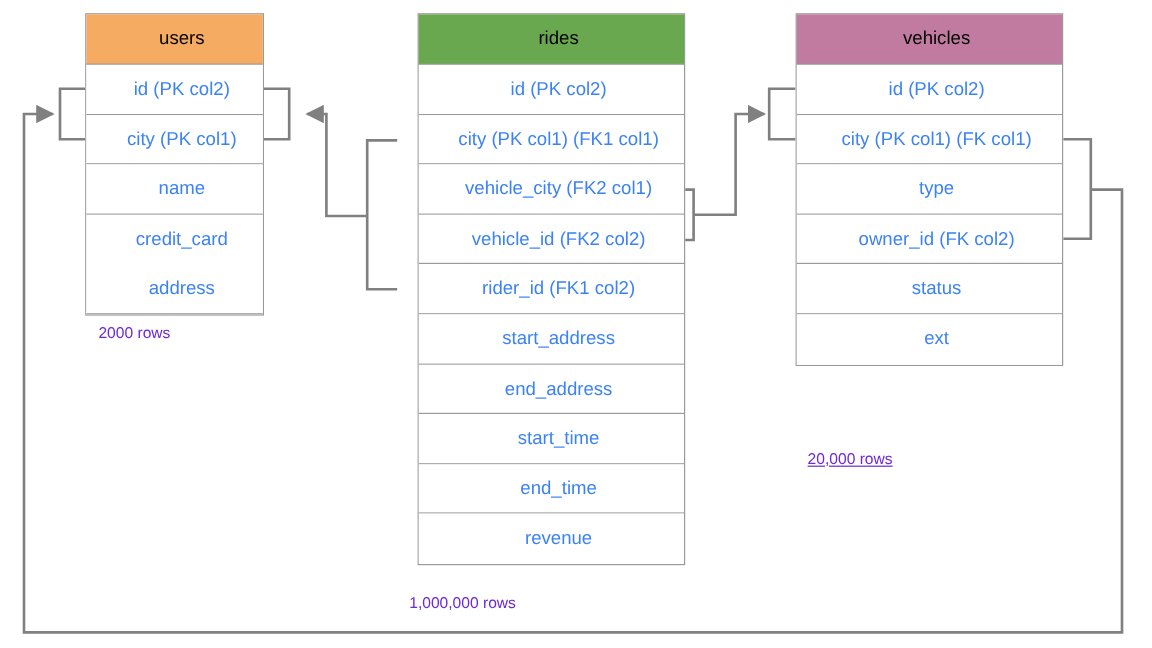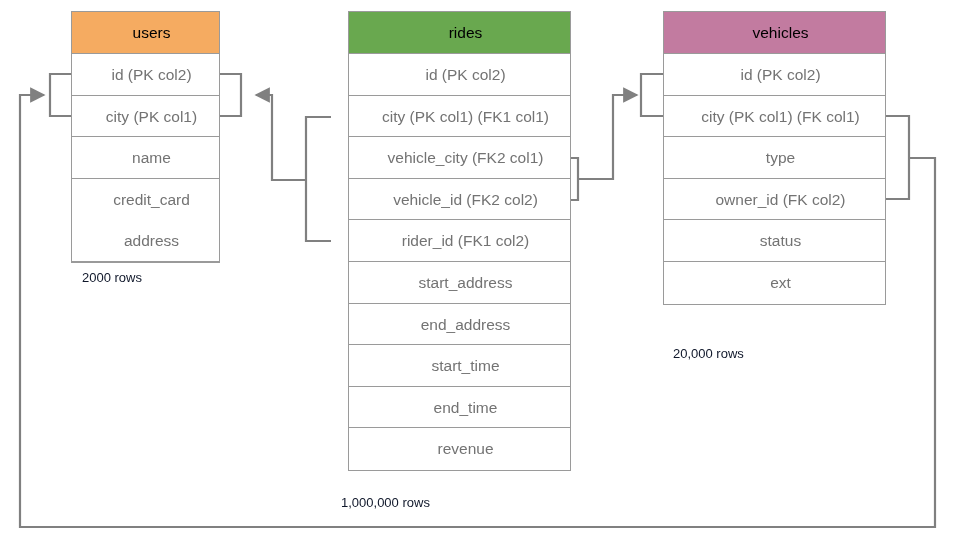--- a/index.html
+++ b/index.html
@@ -41,33 +41,33 @@
     border-bottom: 1px solid #9a9a9a;
     white-space: nowrap;
     overflow: hidden;
   }
   .field {
     box-sizing: border-box;
     height: 41.6px;
     line-height: 41.6px;
     padding: 0 0 0 12px;
     font-size: 15.5px;
-    color: #737373;
+    color: #3b82f6;
     border-bottom: 1px solid #9a9a9a;
     white-space: nowrap;
     overflow: hidden;
     background: #ffffff;
   }
   .field.last {
     border-bottom: none;
   }
   .rowcount {
     position: absolute;
     font-size: 13px;
-    color: #0f172a;
+    color: #6d28d9;
     white-space: nowrap;
     z-index: 2;
   }
 </style>
 </head>
 <body>
 
 <div id="canvas">
 
   <svg id="wires" viewBox="0 0 960 540" width="960" height="540">
@@ -145,15 +145,15 @@
 
   <div class="entity" style="left:663px; top:11px; width:223px;">
     <div class="entity-header" style="background:#c27ba0;">vehicles</div>
     <div class="field">id (PK col2)</div>
     <div class="field">city (PK col1) (FK col1)</div>
     <div class="field">type</div>
     <div class="field">owner_id (FK col2)</div>
     <div class="field">status</div>
     <div class="field last">ext</div>
   </div>
-  <div class="rowcount" style="left:673px; top:346px;">20,000 rows</div>
+  <div class="rowcount" style="left:673px; top:375px;text-decoration:underline;">20,000 rows</div>
 
 </div>
 
 </body></html>

